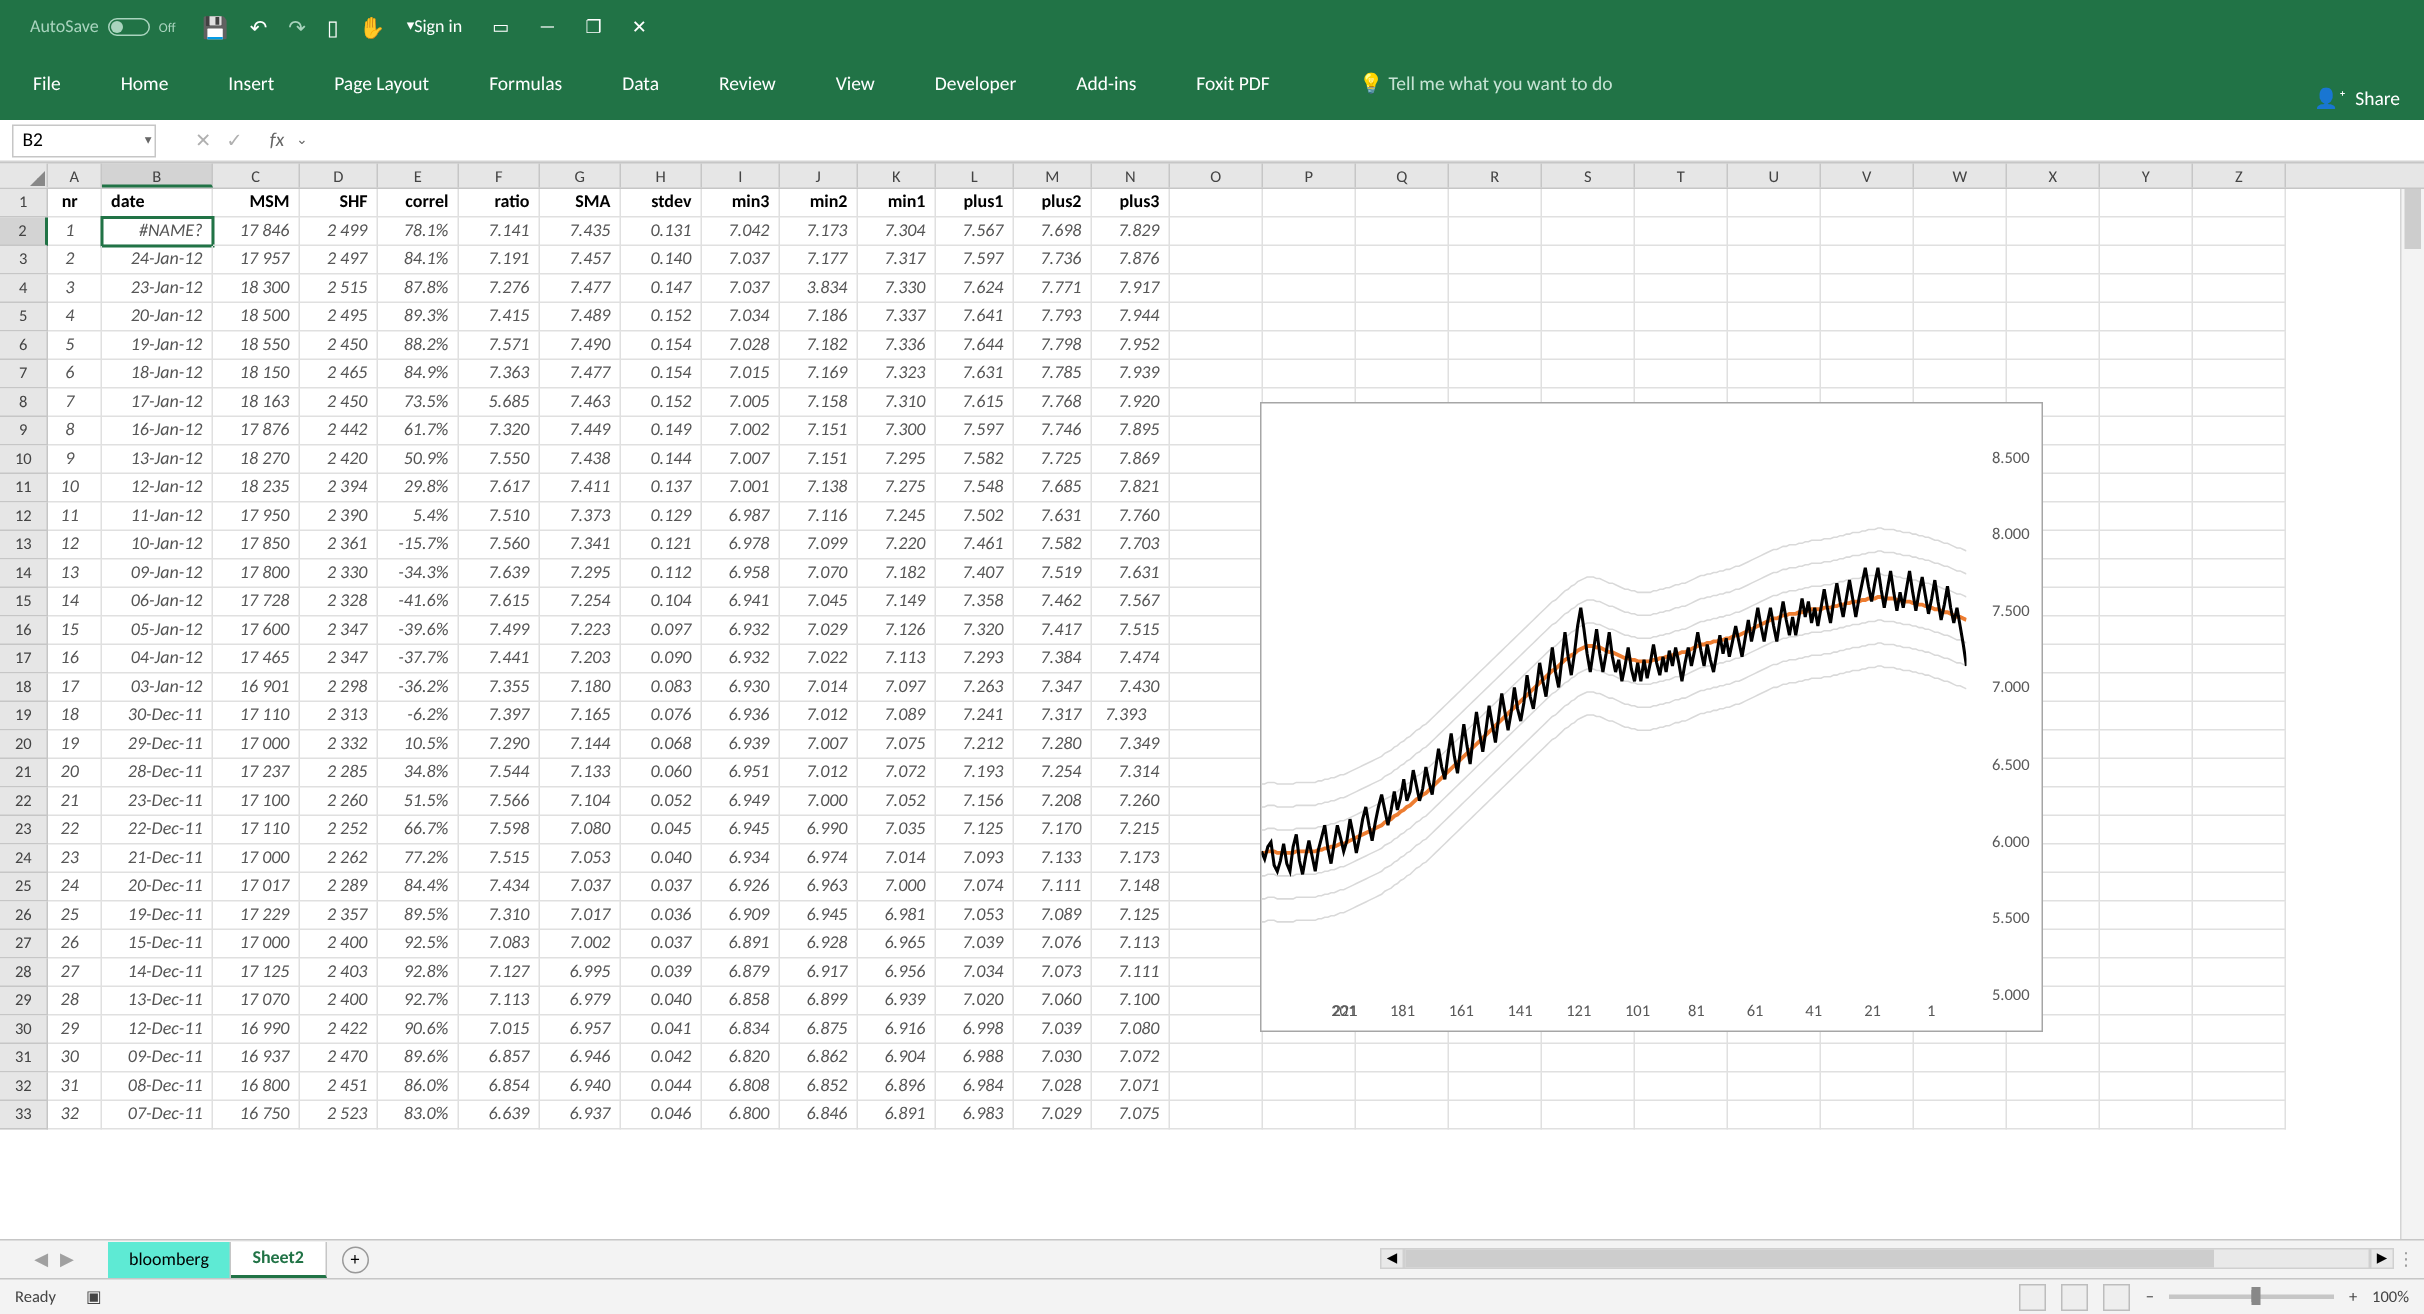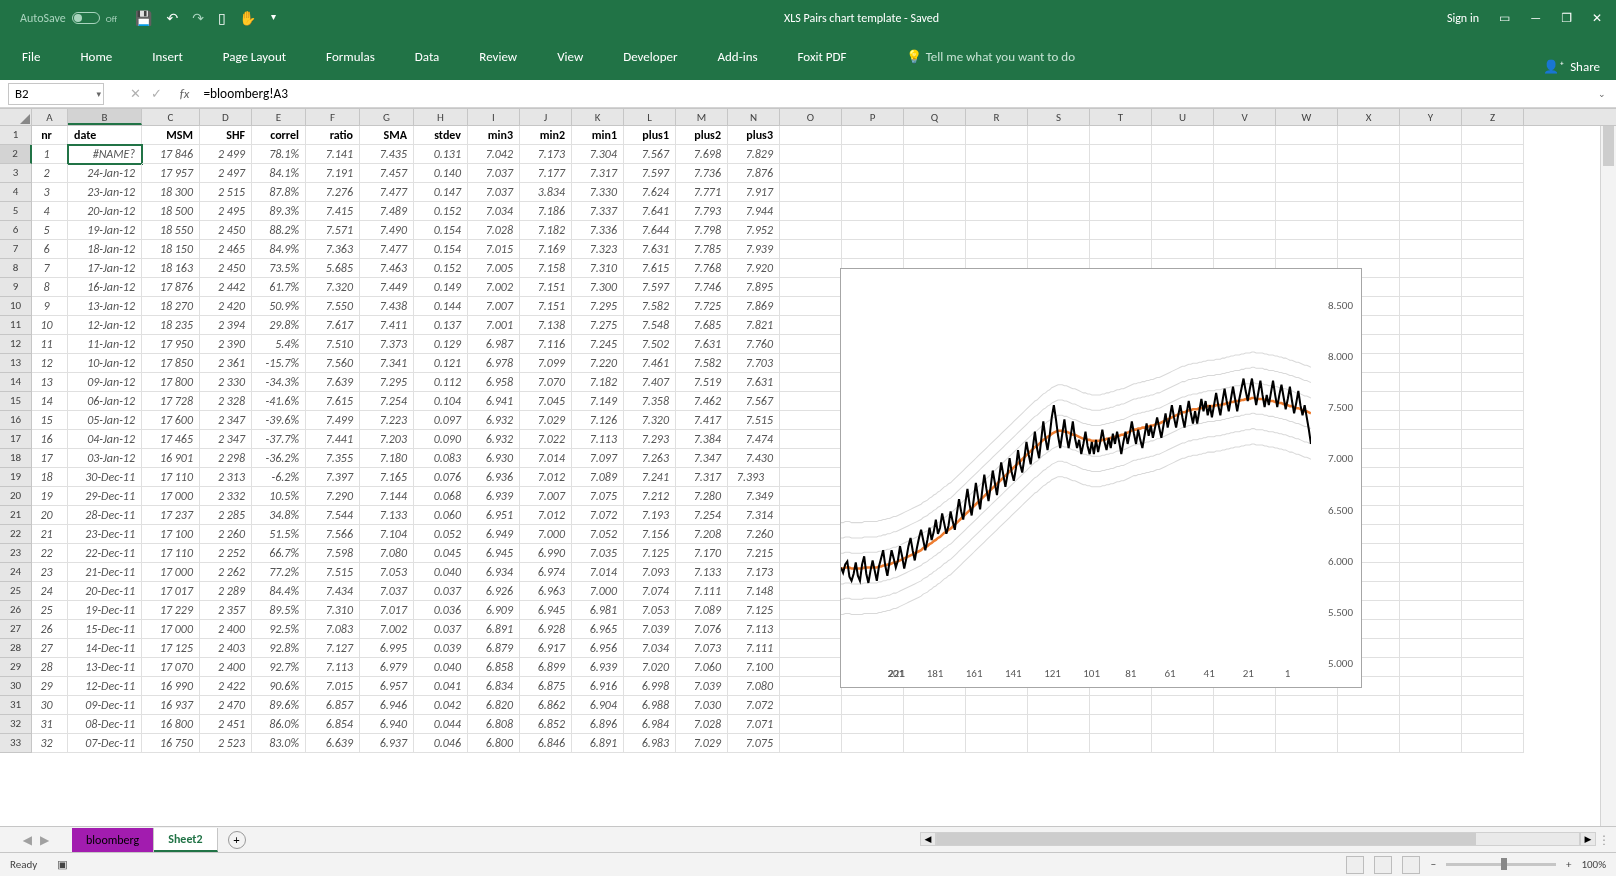--- a/index.html
+++ b/index.html
@@ -65,21 +65,21 @@
 .chart-title { text-align: center; font-size: 15px; color: #595959; padding: 6px 0 10px 0; }
 .chart-plot { position: absolute; left: 0; top: 36px; right: 50px; bottom: 24px; }
 .chart-ylabels { position: absolute; right: 8px; top: 36px; bottom: 24px; width: 40px; font-size: 11px; color: #595959; }
 .chart-ylabels div { position: absolute; right: 0; transform: translateY(-50%); }
 .chart-xlabels { position: absolute; left: 0; right: 50px; bottom: 4px; height: 16px; }
 .chart-xlabels span { position: absolute; font-size: 11px; color: #595959; transform: translateX(-50%); }
 
 
 .sheetbar { position: absolute; bottom: 24px; left: 0; right: 0; height: 26px; background: #f3f3f3; border-top: 1px solid #c6c6c6; display: flex; align-items: center; font-size: 12px; }
 .sheetnav { width: 72px; display: flex; justify-content: center; gap: 8px; color: #a0a0a0; }
-.sheettab { padding: 0 14px; height: 24px; display: flex; align-items: center; border-right: 1px solid #c6c6c6; background: #a21caf; cursor: pointer; }
+.sheettab { padding: 0 14px; height: 24px; display: flex; align-items: center; border-right: 1px solid #c6c6c6; background: #5eead4; cursor: pointer; }
 .sheettab.active { background: #fff; border-bottom: 2px solid #217346; font-weight: 600; color: #217346; }
 .addsheet { width: 18px; height: 18px; border-radius: 50%; border: 1px solid #999; text-align: center; line-height: 16px; margin-left: 10px; cursor: pointer; }
 .hscroll-wrap { position: absolute; right: 20px; left: 920px; top: 4px; height: 16px; background: #f3f3f3; display: flex; align-items: center; }
 .hscroll-track { flex: 1; height: 14px; background: #e9e9e9; border: 1px solid #d0d0d0; position: relative; }
 .hscroll-thumb { position: absolute; left: 0; width: 84%; top: 0; bottom: 0; background: #cdcdcd; }
 .hscroll-btn { width: 16px; height: 14px; background: #e9e9e9; border: 1px solid #d0d0d0; font-size: 9px; text-align: center; }
 
 
 .statusbar { position: absolute; bottom: 0; left: 0; right: 0; height: 24px; background: #f3f3f3; border-top: 1px solid #c6c6c6; display: flex; align-items: center; font-size: 11px; color: #444; padding: 0 10px; }
 .statusbar .right { margin-left: auto; display: flex; align-items: center; gap: 10px; }
@@ -102,21 +102,20 @@
     <span style="font-size:9px;color:#a9d4be">Off</span>
   </div>
   <div class="qat">
     <span>💾</span>
     <span>↶</span>
     <span style="color:#a9d4be">↷</span>
     <span>▯</span>
     <span>✋</span>
     <span style="font-size:10px">▾</span>
   </div>
-  <div class="title">XLS Pairs chart template  -  Saved</div>
   <div class="right">
     <span>Sign in</span>
     <span>▭</span>
     <span>—</span>
     <span>❐</span>
     <span>✕</span>
   </div>
 </div>
 
 <div class="ribbon">
@@ -143,21 +142,20 @@
   <div class="namebox">
     <span>B2</span>
     <span class="drop">▾</span>
   </div>
   <div style="width:8px"></div>
   <div class="fctrls">
     <span>✕</span>
     <span>✓</span>
   </div>
   <span class="fxlabel">fx</span>
-  <input class="formulainput" value="=bloomberg!A3" style="">
   <span class="fexpand">⌄</span>
 </div>
 
 <div class="gridwrap">
   <div class="grid">
     <div class="colhdrs">
       <div class="corner"></div>
       <div class="ch wA">A</div>
       <div class="ch wB colB">B</div>
       <div class="ch wC">C</div>

